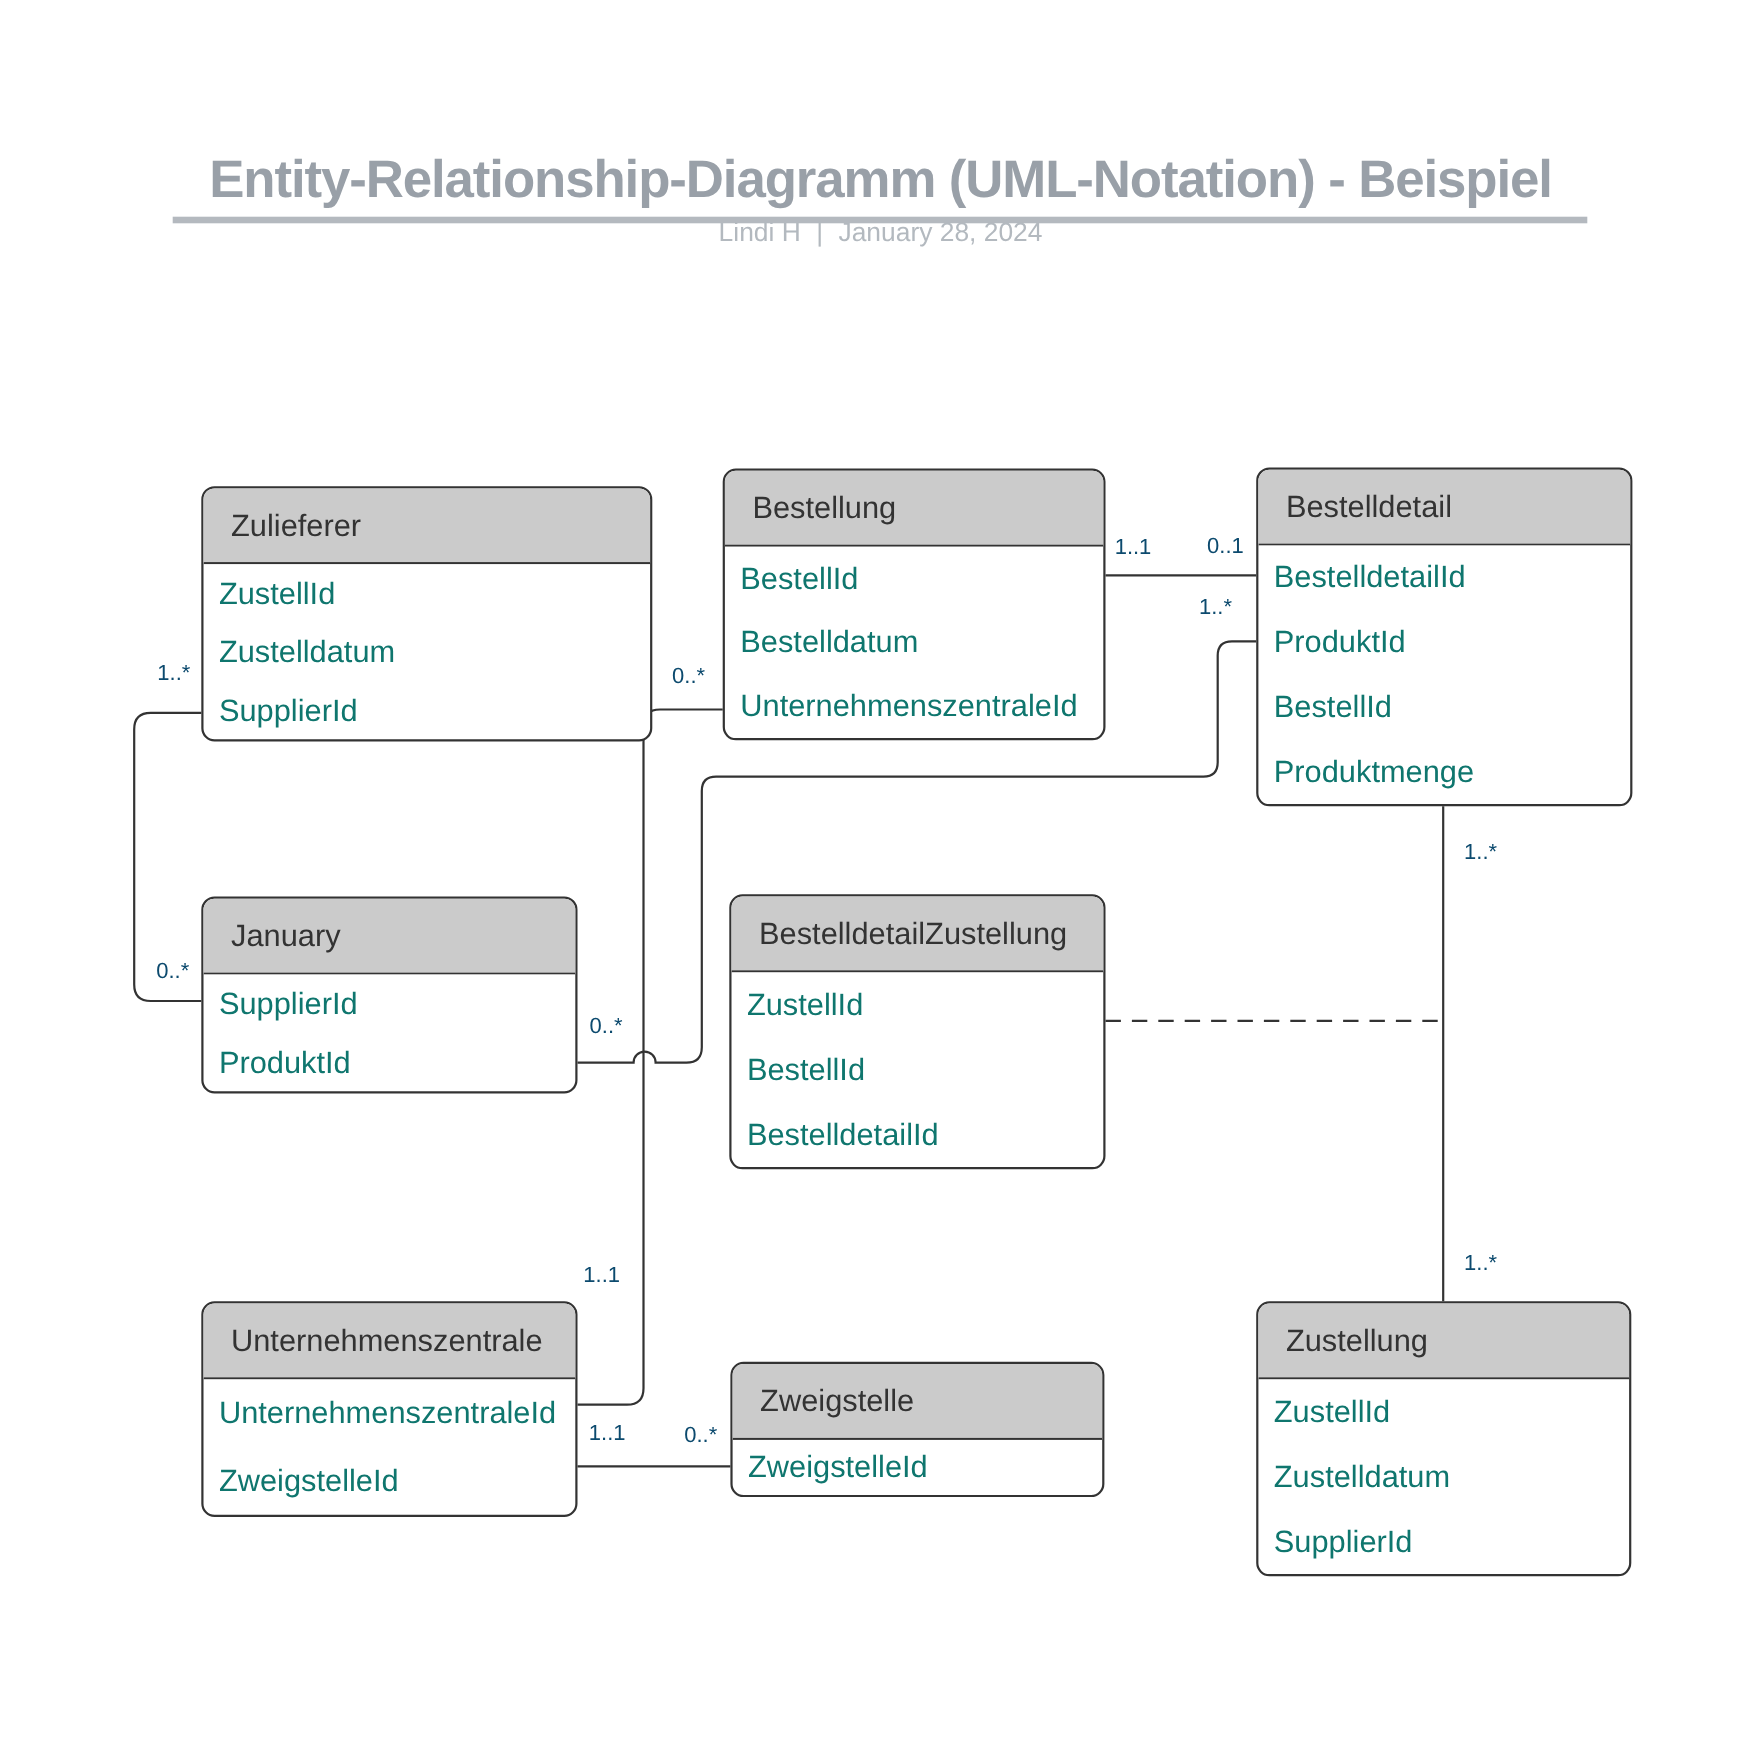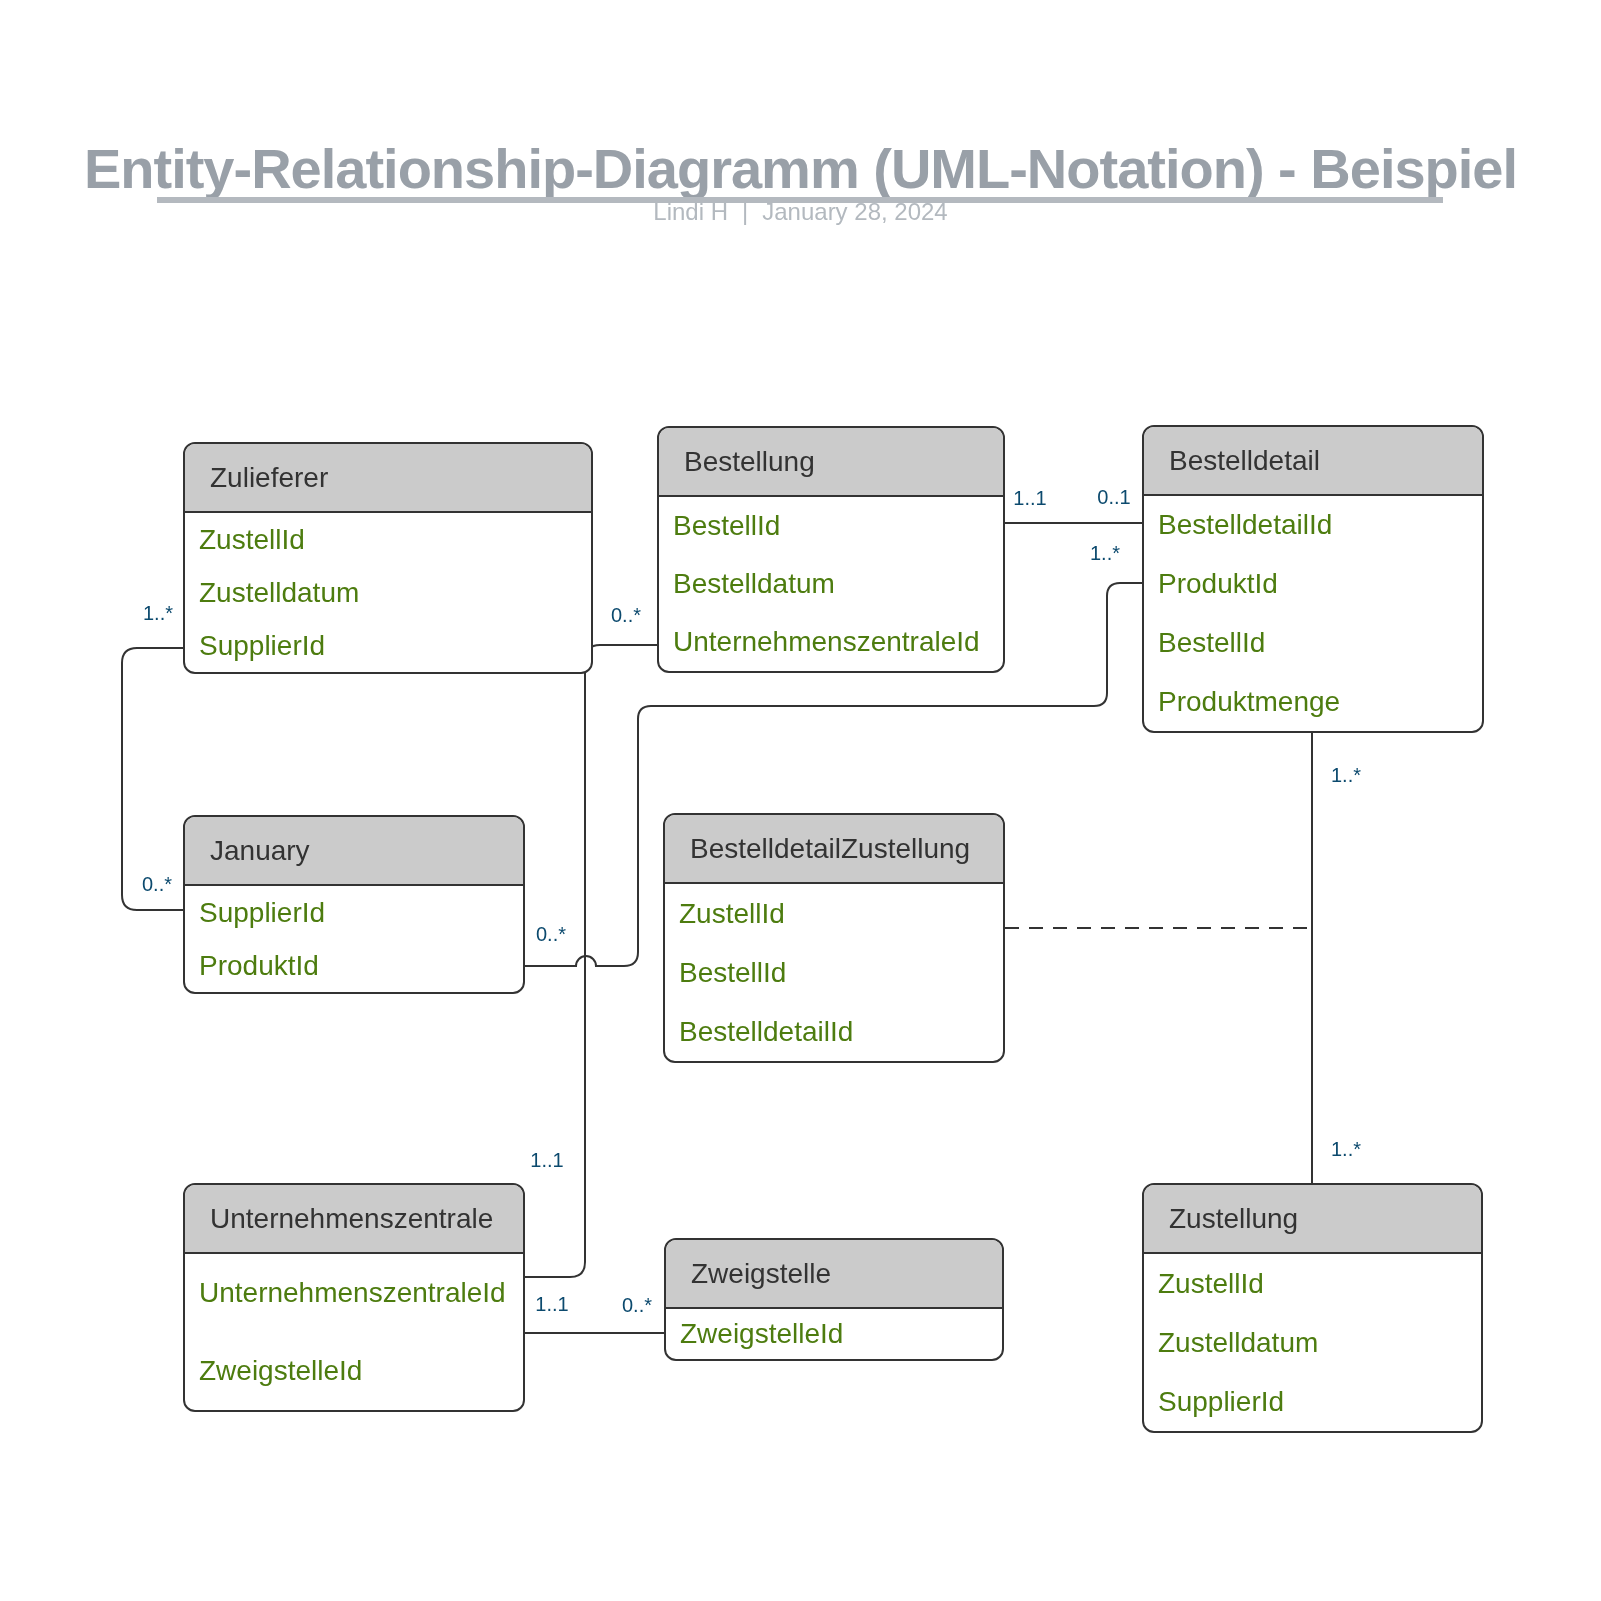--- a/index.html
+++ b/index.html
@@ -8,21 +8,21 @@
     width:1601px; height:1601px;
     background:#ffffff;
     font-family:"Liberation Sans", sans-serif;
     overflow:hidden;
   }
 
   
   .page-title {
     position:absolute; top:136px; left:0; width:100%;
     margin:0; text-align:center;
-    font-size:56px; font-weight:bold; letter-spacing:-1px;
+    font-size:48px; font-weight:bold; letter-spacing:-1px;
     color:#99a0a8;
   }
   .title-rule {
     position:absolute; top:197px; left:157px;
     width:1286px; height:6px;
     background:#b4b9bf;
   }
   .subtitle {
     position:absolute; top:198px; left:0; width:100%;
     text-align:center; font-size:24px; color:#b3b9bf;
@@ -50,21 +50,21 @@
     border-radius:10px 10px 0 0;
     display:flex; align-items:center;
     padding-left:25px;
     font-size:28px; color:#333333;
     white-space:nowrap;
   }
   .entity-attr {
     flex:1 1 auto;
     display:flex; align-items:center;
     padding-left:14px;
-    font-size:28px; color:#4d7c0f;
+    font-size:28px; color:#0f766e;
     white-space:nowrap;
   }
 
   
   .card-label {
     position:absolute;
     transform:translate(-50%,-50%);
     font-size:20px; color:#0c4a6e;
     white-space:nowrap;
   }
@@ -114,21 +114,21 @@
         <div class="entity-header">January</div>
         <div class="entity-attr">SupplierId</div>
         <div class="entity-attr">ProduktId</div>
       </div>
       <div class="entity" style="left: 663px; top: 813px; width: 342px; height: 250px;">
         <div class="entity-header">BestelldetailZustellung</div>
         <div class="entity-attr">ZustellId</div>
         <div class="entity-attr">BestellId</div>
         <div class="entity-attr">BestelldetailId</div>
       </div>
-      <div class="entity" style="left: 183px; top: 1183px; width: 342px; height: 229px;">
+      <div class="entity" style="left: 183px; top: 1183px; width: 342px; height: 196px;">
         <div class="entity-header">Unternehmenszentrale</div>
         <div class="entity-attr">UnternehmenszentraleId</div>
         <div class="entity-attr">ZweigstelleId</div>
       </div>
       <div class="entity" style="left: 664px; top: 1238px; width: 340px; height: 123px; text-align: right;">
         <div class="entity-header">Zweigstelle</div>
         <div class="entity-attr">ZweigstelleId</div>
       </div>
       <div class="entity" style="left: 1142px; top: 1183px; width: 341px; height: 250px;">
         <div class="entity-header">Zustellung</div>

